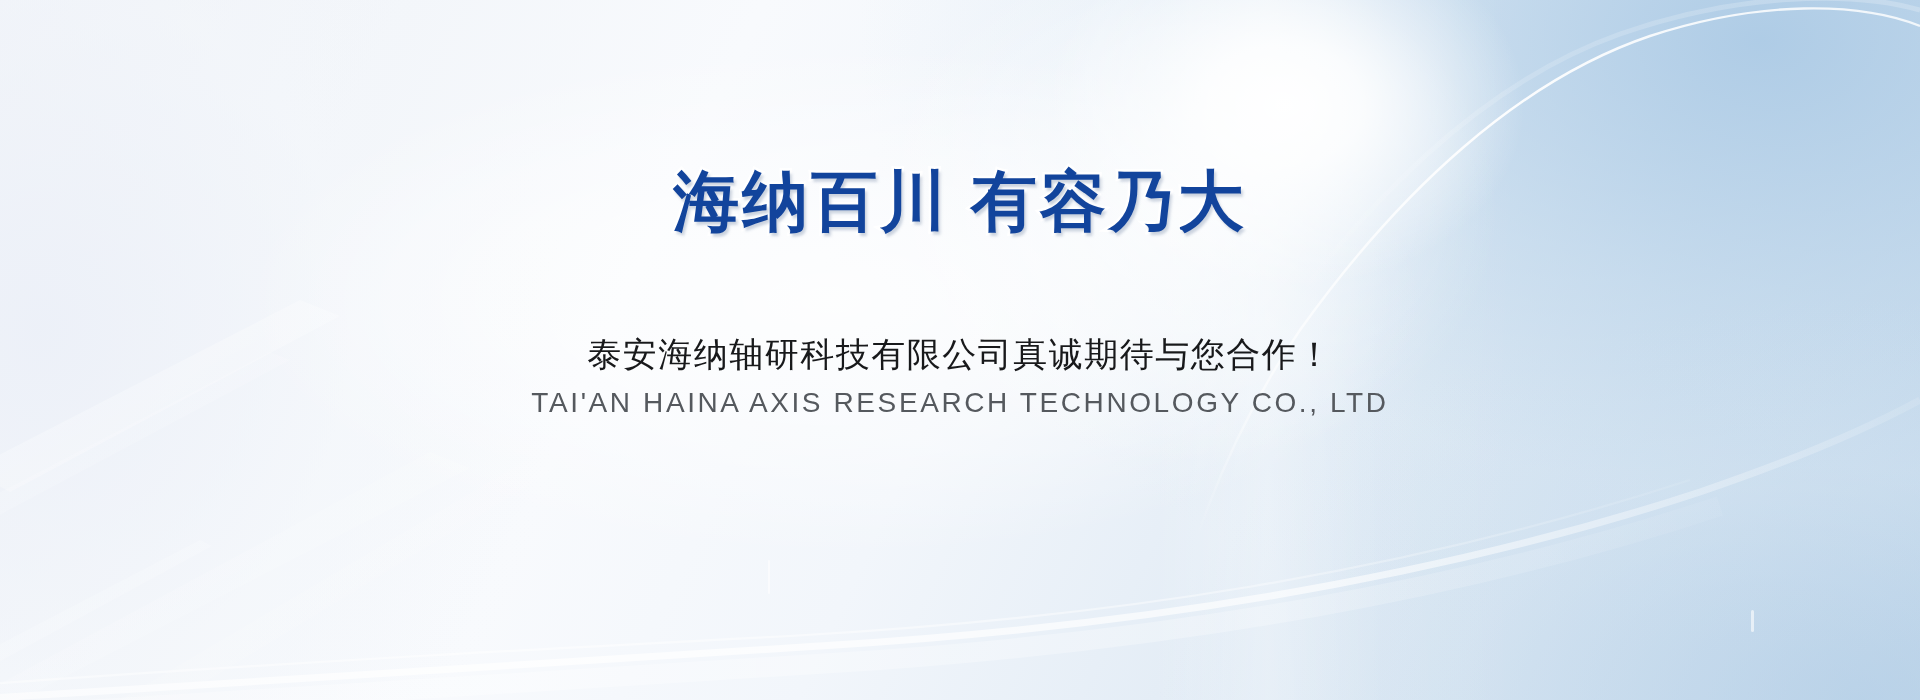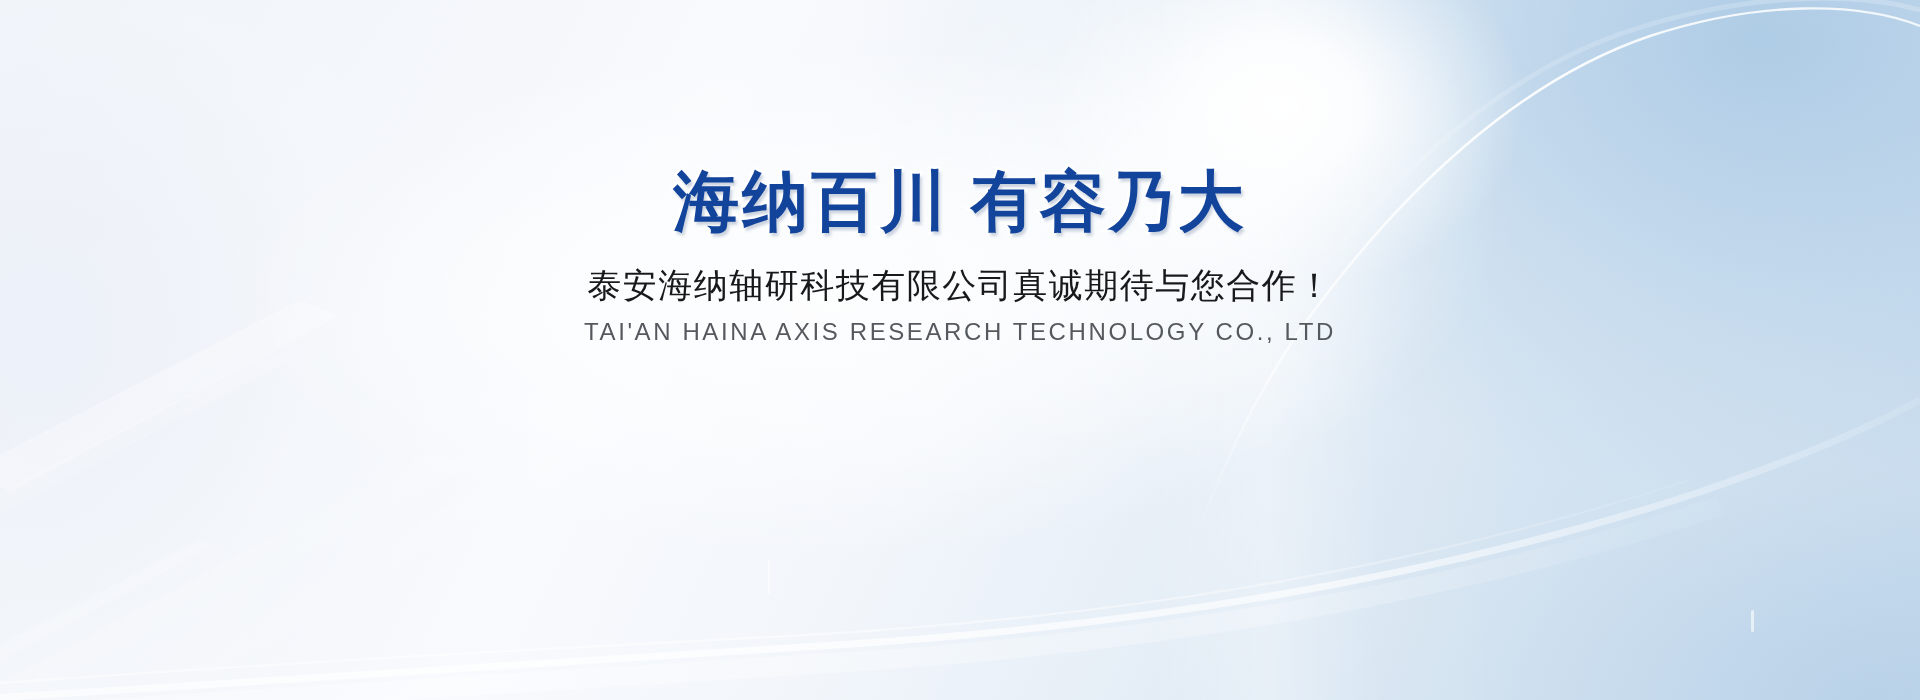--- a/index.html
+++ b/index.html
@@ -132,32 +132,32 @@
     white-space: pre;
     -webkit-text-stroke: 5px #ffffff;
     paint-order: stroke fill;
     text-shadow:
        2px 3px 3px rgba(120,140,170,0.40),
        0 0 1px rgba(255,255,255,0.9);
     font-family: "Liberation Sans", "DejaVu Sans", sans-serif;
   }
 
   .sub-cn {
-    margin-top: 32px;
+    margin-top: 101px;
     font-size: 34px;
     line-height: 1.15;
     font-weight: 400;
     letter-spacing: 1.5px;
     color: #18191b;
     white-space: pre;
   }
 
   .sub-en {
     margin-top: 14px;
-    font-size: 24px;
+    font-size: 28px;
     line-height: 1.1;
     font-weight: 400;
     letter-spacing: 2.6px;
     color: #55595e;
     white-space: pre;
   }
 </style>
 </head>
 <body>
 

